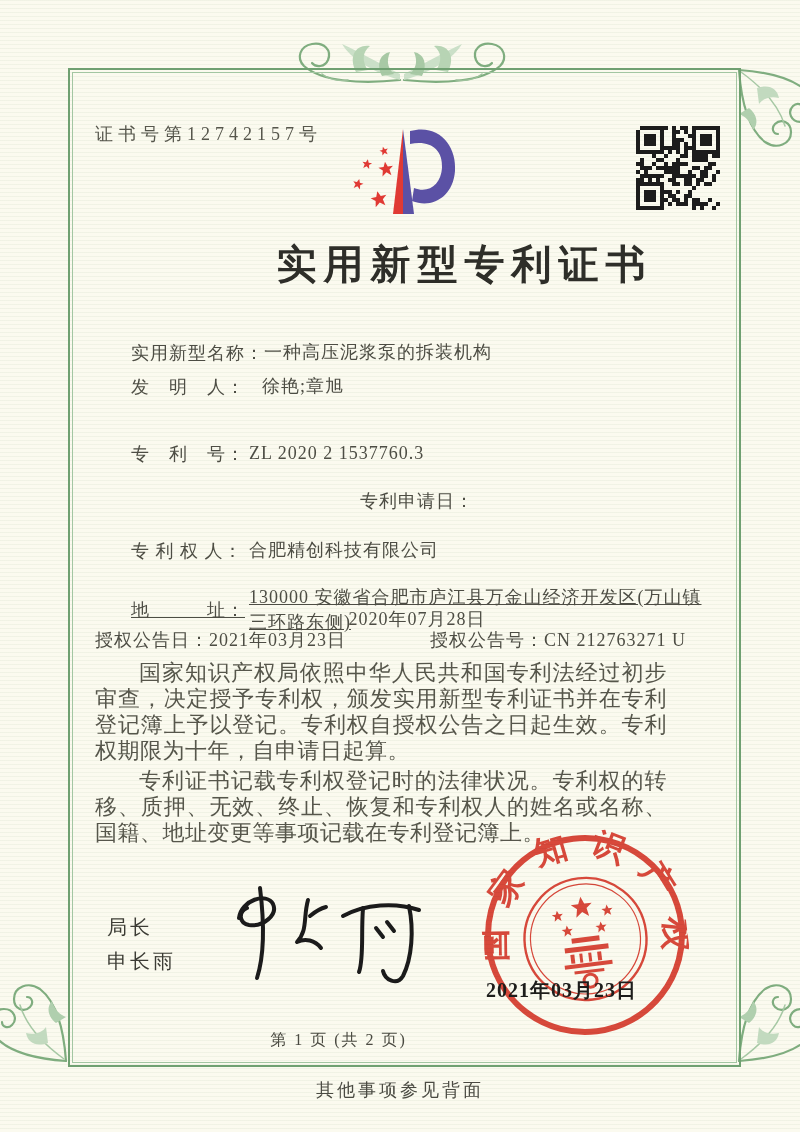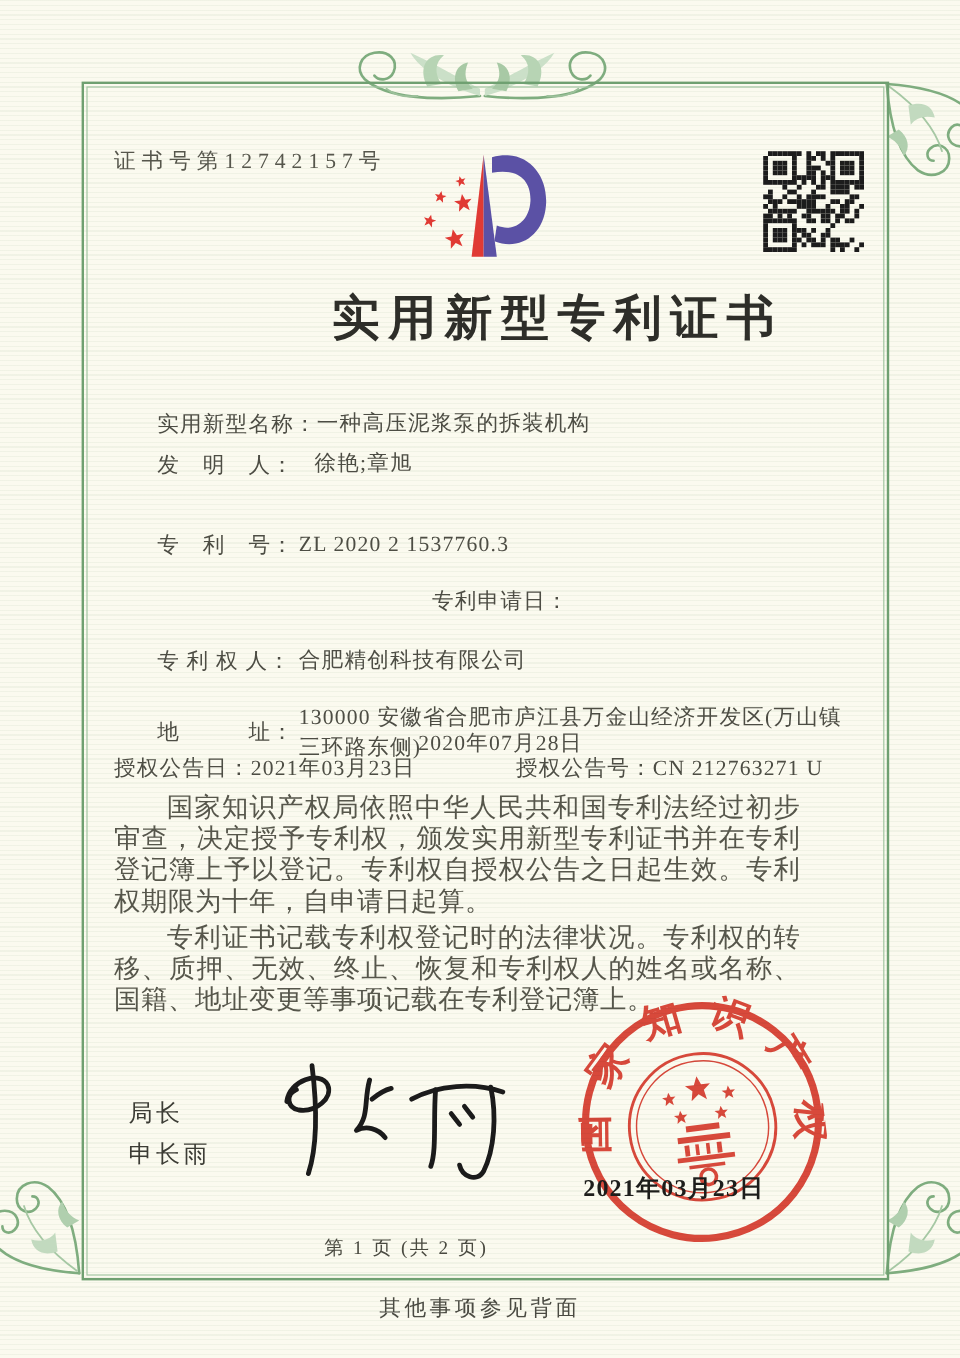--- a/index.html
+++ b/index.html
@@ -100,21 +100,21 @@
   <span class="field-value">ZL 2020 2 1537760.3</span>
 </div>
 <div class="abs field-row" style="top:489px;flex-direction:column;">
   <span class="field-label">专利申请日：</span>
   <span class="field-value">2020年07月28日</span>
 </div>
 <div class="abs field-row" style="top:538px;">
   <span class="field-label">专 利 权 人：</span>
   <span class="field-value">合肥精创科技有限公司</span>
 </div>
-<div class="abs field-row" style="top:585px;">
+<div class="abs field-row" style="top:585px;text-decoration:underline;">
   <span class="field-label">地　　　址：</span>
   <span class="field-value">130000 安徽省合肥市庐江县万金山经济开发区(万山镇三环路东侧)</span>
 </div>
 
 <div class="abs grant-row">
   <span>授权公告日：</span><span>2021年03月23日</span>
   <span class="grant-no"><span>授权公告号：</span><span>CN 212763271 U</span></span>
 </div>
 
 <div class="abs paras">

